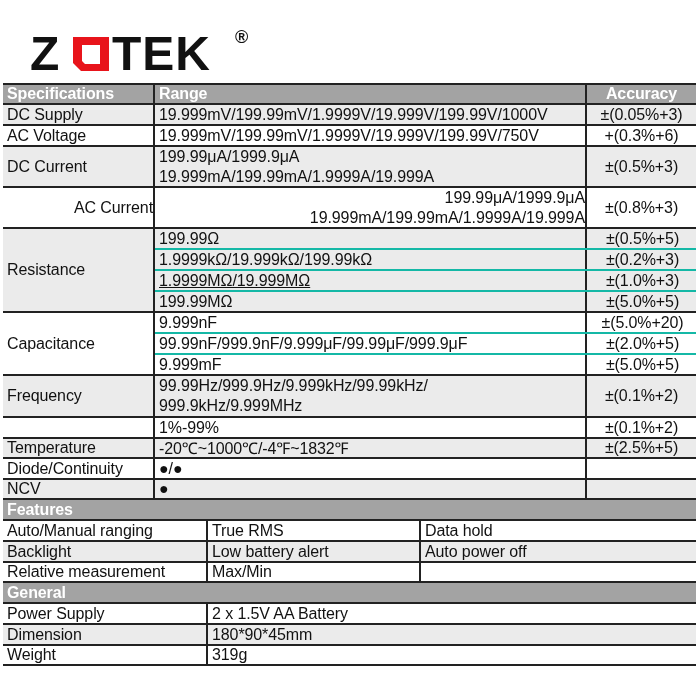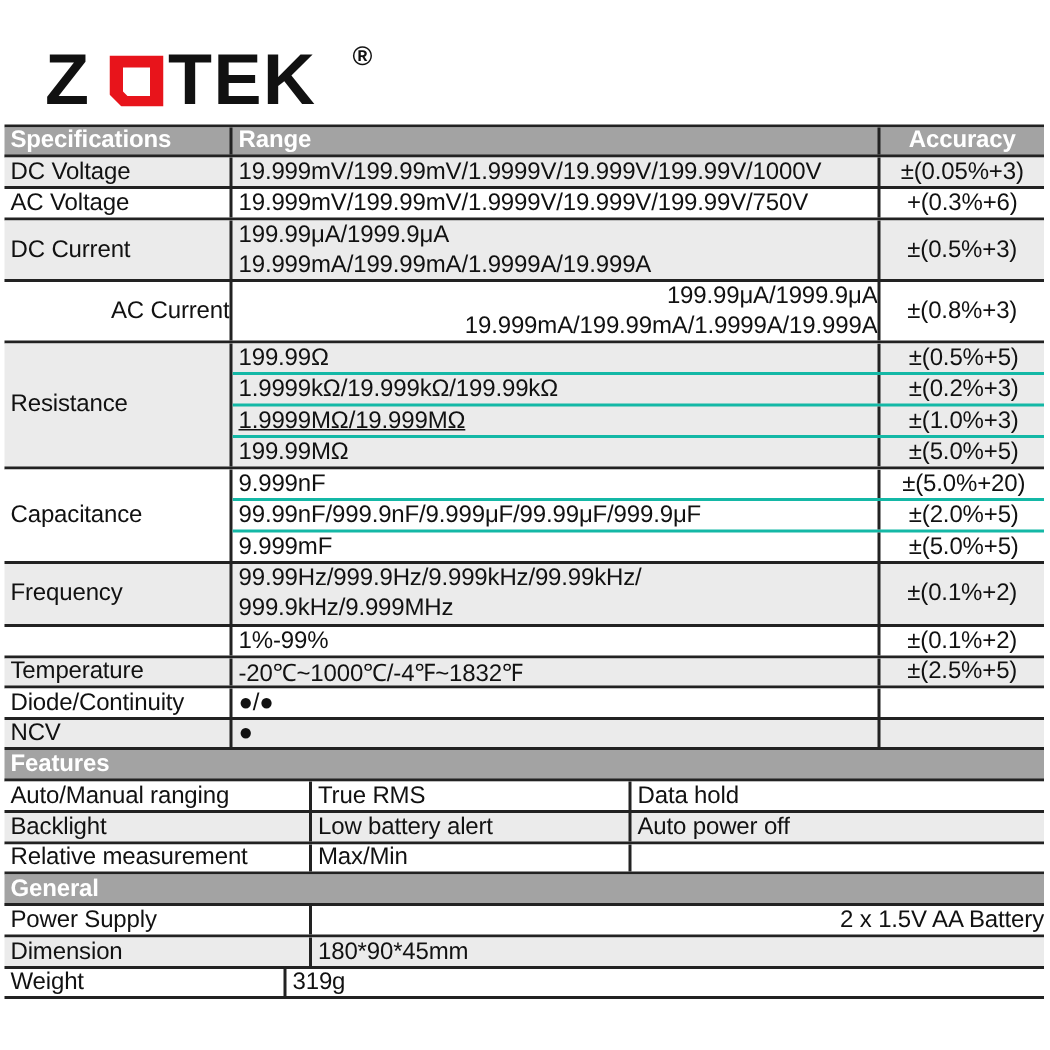--- a/index.html
+++ b/index.html
@@ -44,21 +44,21 @@
 
   <div style="position:absolute;left:0;top:-2px;width:693px;height:2px;background:#222;"></div>
 
   <div class="row hdr" style="top:0;height:20px;">
     <div class="cell" style="left:0;width:150px;">Specifications</div>
     <div class="cell vline" style="left:150px;width:432px;">Range</div>
     <div class="cell vline acc" style="left:582px;width:111px;">Accuracy</div>
   </div>
 
   <div class="row shade" style="top:20px;height:21px;">
-    <div class="cell" style="left:0;width:150px;">DC Voltage</div>
+    <div class="cell" style="left:0;width:150px;">DC Supply</div>
     <div class="cell vline" style="left:150px;width:432px;">19.999mV/199.99mV/1.9999V/19.999V/199.99V/1000V</div>
     <div class="cell vline acc" style="left:582px;width:111px;">±(0.05%+3)</div>
   </div>
 
   <div class="row white" style="top:41px;height:21px;">
     <div class="cell" style="left:0;width:150px;">AC Voltage</div>
     <div class="cell vline" style="left:150px;width:432px;">19.999mV/199.99mV/1.9999V/19.999V/199.99V/750V</div>
     <div class="cell vline acc" style="left:582px;width:111px;">+(0.3%+6)</div>
   </div>
 
@@ -171,23 +171,23 @@
     <div class="cell vline" style="left:203px;width:213px;">Max/Min</div>
     <div class="cell vline" style="left:416px;width:277px;"></div>
   </div>
 
   <div class="row hdr" style="top:498px;height:21px;">
     <div class="cell" style="left:0;width:693px;">General</div>
   </div>
 
   <div class="row white" style="top:519px;height:21px;">
     <div class="cell" style="left:0;width:203px;">Power Supply</div>
-    <div class="cell vline" style="left:203px;width:490px;text-align:right;">2 x 1.5V AA Battery</div>
+    <div class="cell vline" style="left:203px;width:490px;">2 x 1.5V AA Battery</div>
   </div>
   <div class="row shade" style="top:540px;height:21px;">
     <div class="cell" style="left:0;width:203px;">Dimension</div>
     <div class="cell vline" style="left:203px;width:490px;">180*90*45mm</div>
   </div>
   <div class="row white" style="top:561px;height:20px;">
     <div class="cell" style="left:0;width:203px;">Weight</div>
-    <div class="cell vline" style="left:186px;width:490px;">319g</div>
+    <div class="cell vline" style="left:203px;width:490px;">319g</div>
   </div>
 </div>
 
 </body></html>

